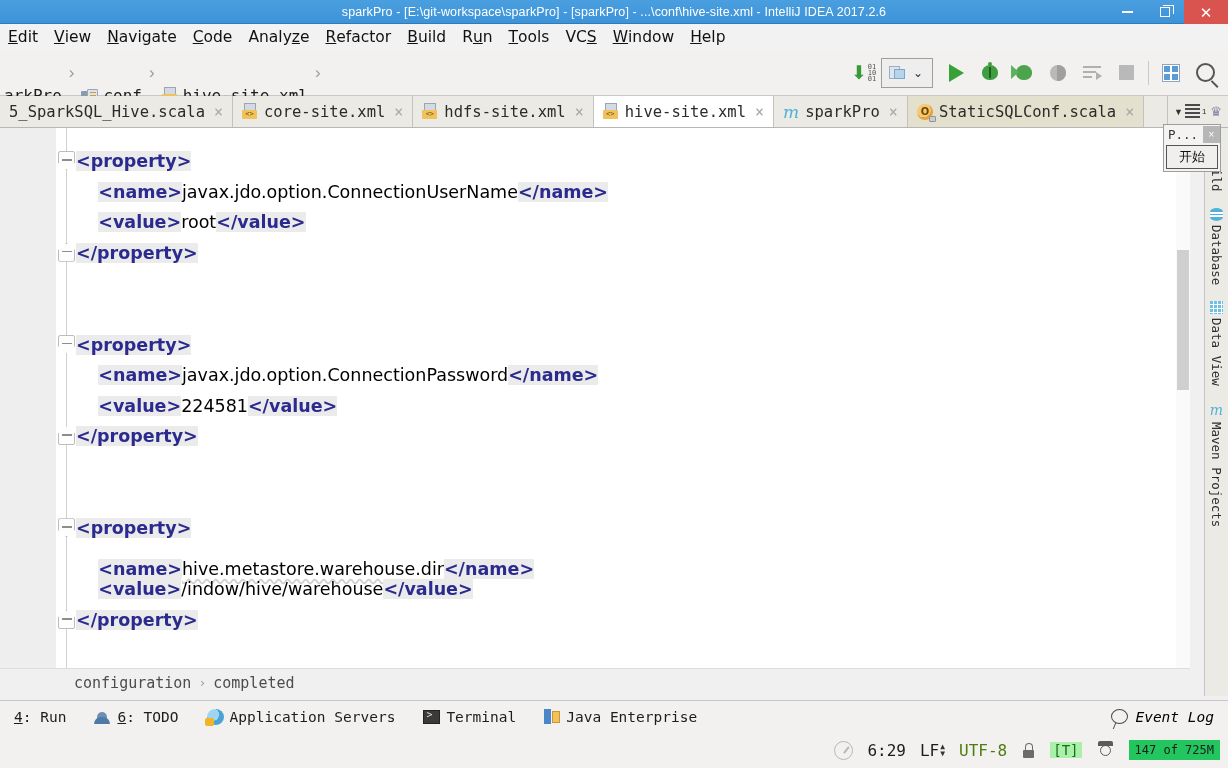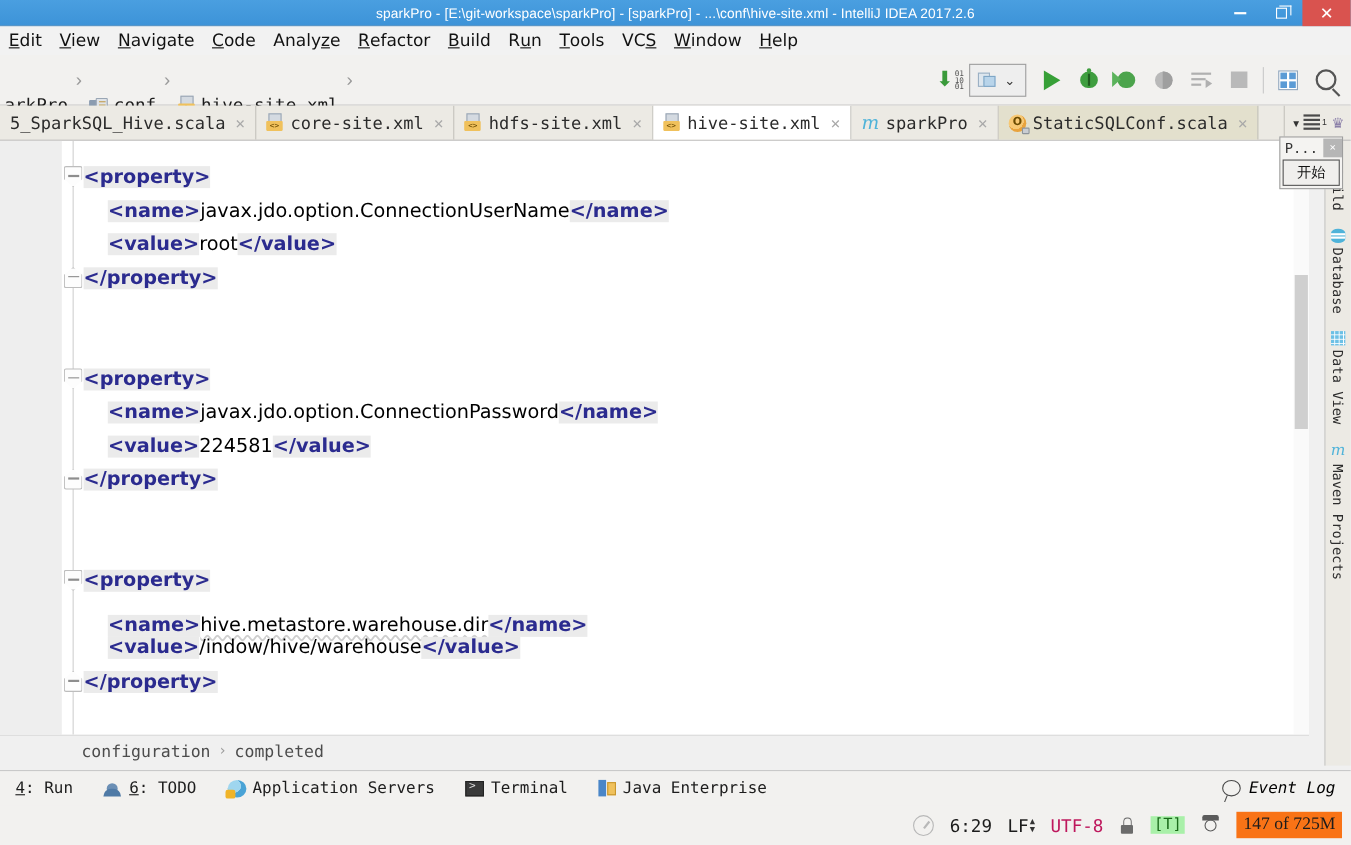--- a/index.html
+++ b/index.html
@@ -231,34 +231,34 @@
 
   
   .statusbar {
     position: absolute; top: 732px; left: 0; width: 1228px; height: 36px;
     background: #f2f1ef; display: flex; align-items: center;
     font-family: "DejaVu Sans Mono", monospace; font-size: 16px; color: #1c1c1c;
   }
   .statusbar .msg { padding-left: 0px; white-space: nowrap; }
   .sb-right { margin-left:auto; display:flex; align-items:center; gap: 14px; padding-right: 8px; }
   .sb-item { white-space:nowrap; }
-  .sb-item.dim { color: #be185d; }
+  .sb-item.dim { color: #4d7c0f; }
   .ic-gauge { width:19px;height:19px;border:1.6px solid #b8b8b8;border-radius:50%;position:relative;}
   .ic-gauge:after{content:"";position:absolute;left:8px;top:3px;width:1.6px;height:8px;background:#b8b8b8;transform:rotate(38deg);transform-origin:bottom;}
   .lf { display:flex; align-items:center; gap:1px; }
   .lf .ud { display:flex; flex-direction:column; font-size:8px; line-height:7px; color:#333;}
   .ic-lock { width:15px;height:15px;position:relative;}
   .ic-lock .bd{position:absolute;left:2px;bottom:0;width:11px;height:8px;background:#6b6b6b;border-radius:1px;}
   .ic-lock .sh{position:absolute;left:4px;top:0;width:8px;height:7px;border:1.7px solid #6b6b6b;border-bottom:none;border-radius:4px 4px 0 0;}
   .badge-t { background:#a9f0a9; color:#1b6b1b; font-size:14px; padding:0 3px; font-family:"DejaVu Sans Mono",monospace;}
   .ic-hector { width:19px;height:18px;position:relative;}
   .ic-hector .hat{position:absolute;left:2px;top:0;width:15px;height:5px;background:#5b5b5b;border-radius:2px 2px 0 0;}
   .ic-hector .fc{position:absolute;left:4px;top:4px;width:11px;height:11px;border:1.7px solid #5b5b5b;border-radius:50%;}
   .mem {
-    background: #f97316; padding: 3px 6px; font-size: 16px; color:#1c1c1c; white-space:nowrap;font-family:Liberation Serif, serif;
+    background: #22c55e; padding: 3px 6px; font-size: 12px; color:#1c1c1c; white-space:nowrap;
   }
 </style>
 </head>
 <body>
 
 <div id="app">
 
   <div class="titlebar">
     <span class="title">sparkPro - [E:\git-workspace\sparkPro] - [sparkPro] - ...\conf\hive-site.xml - IntelliJ IDEA 2017.2.6</span>
     <div class="winbtns">

